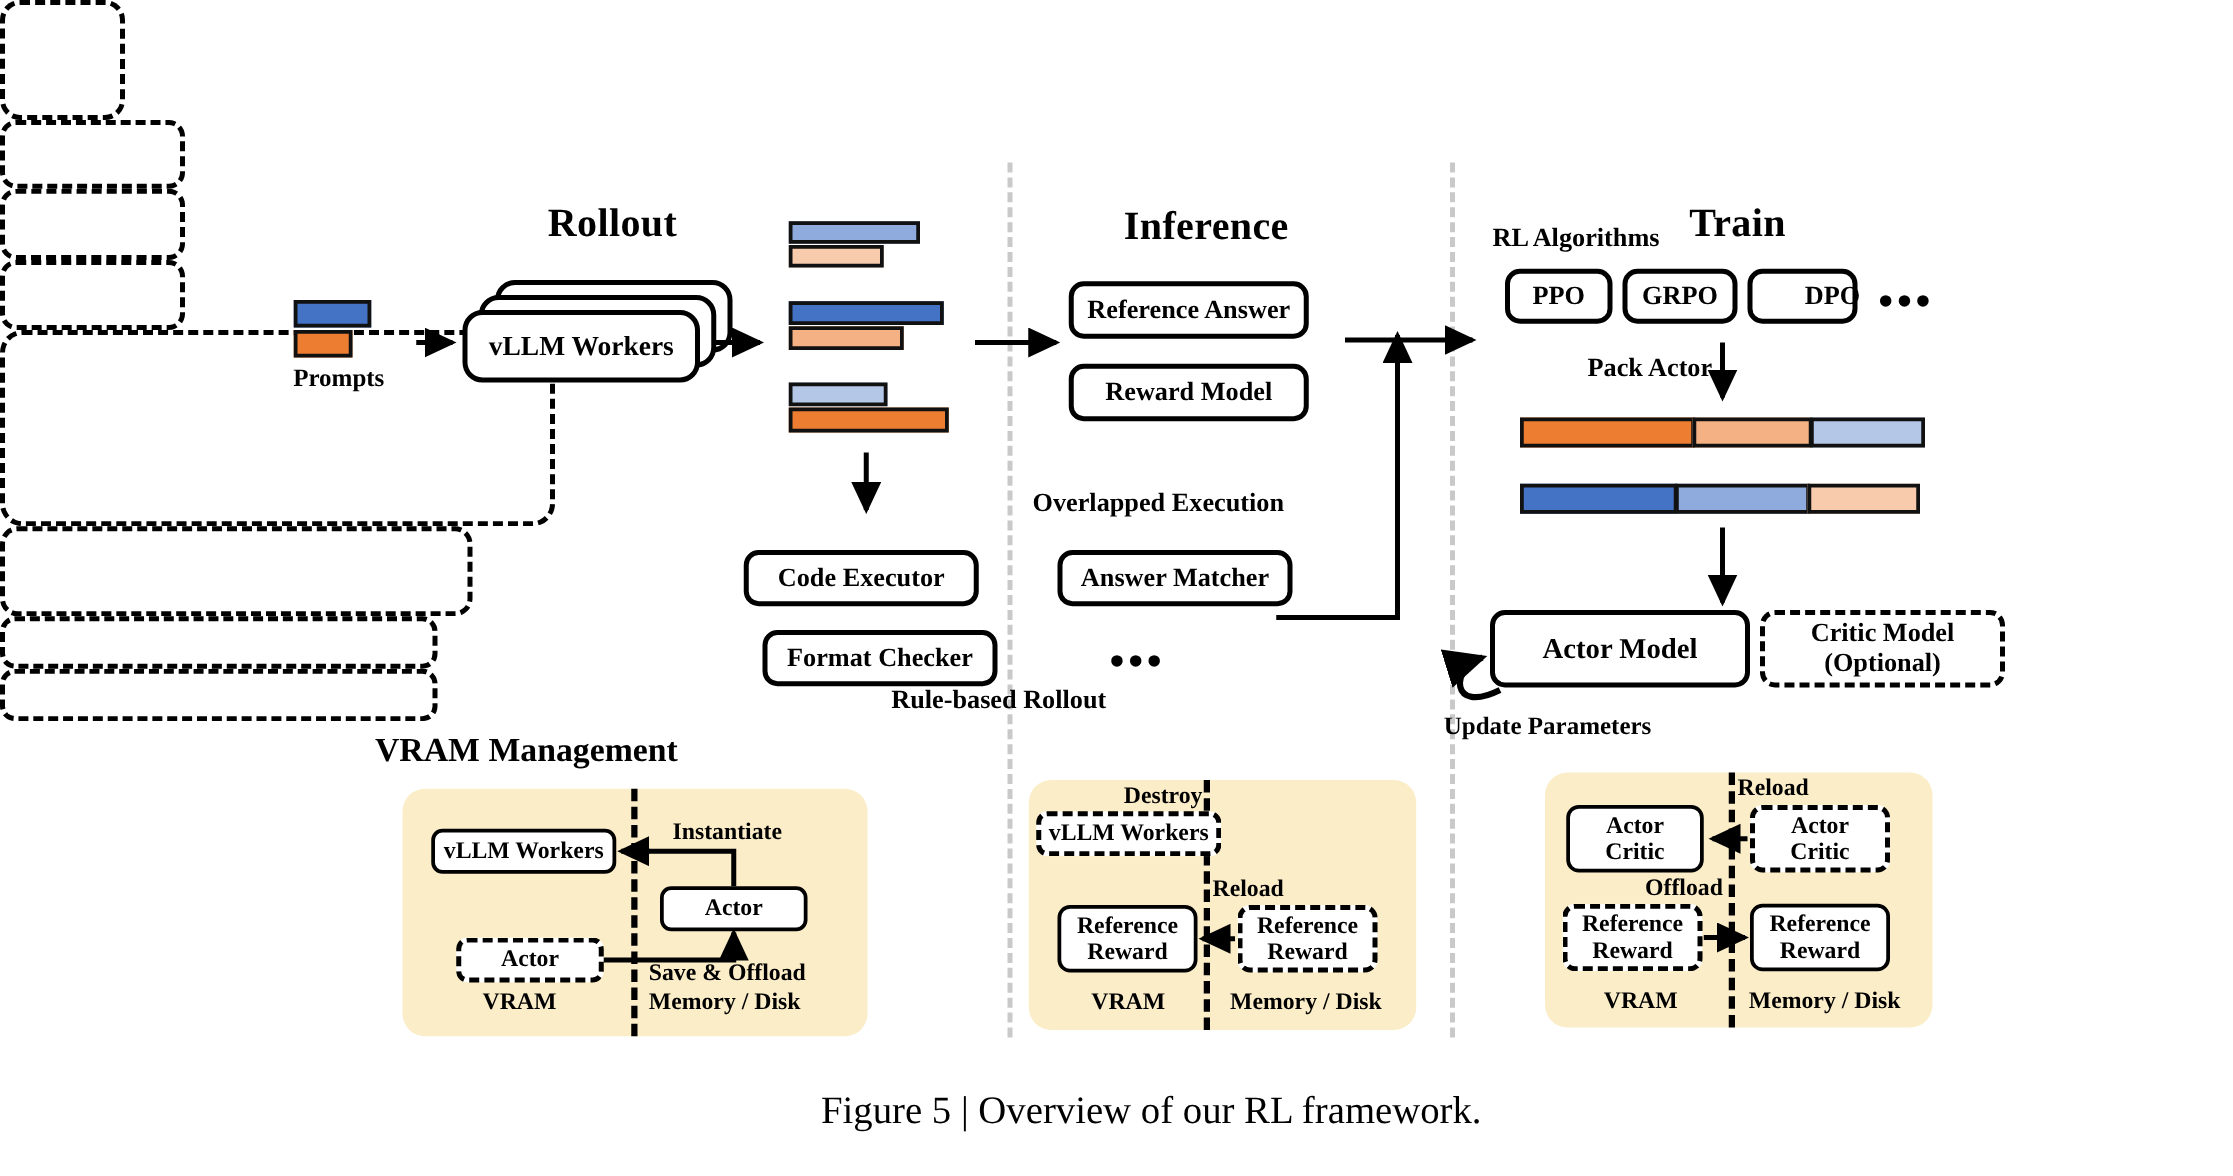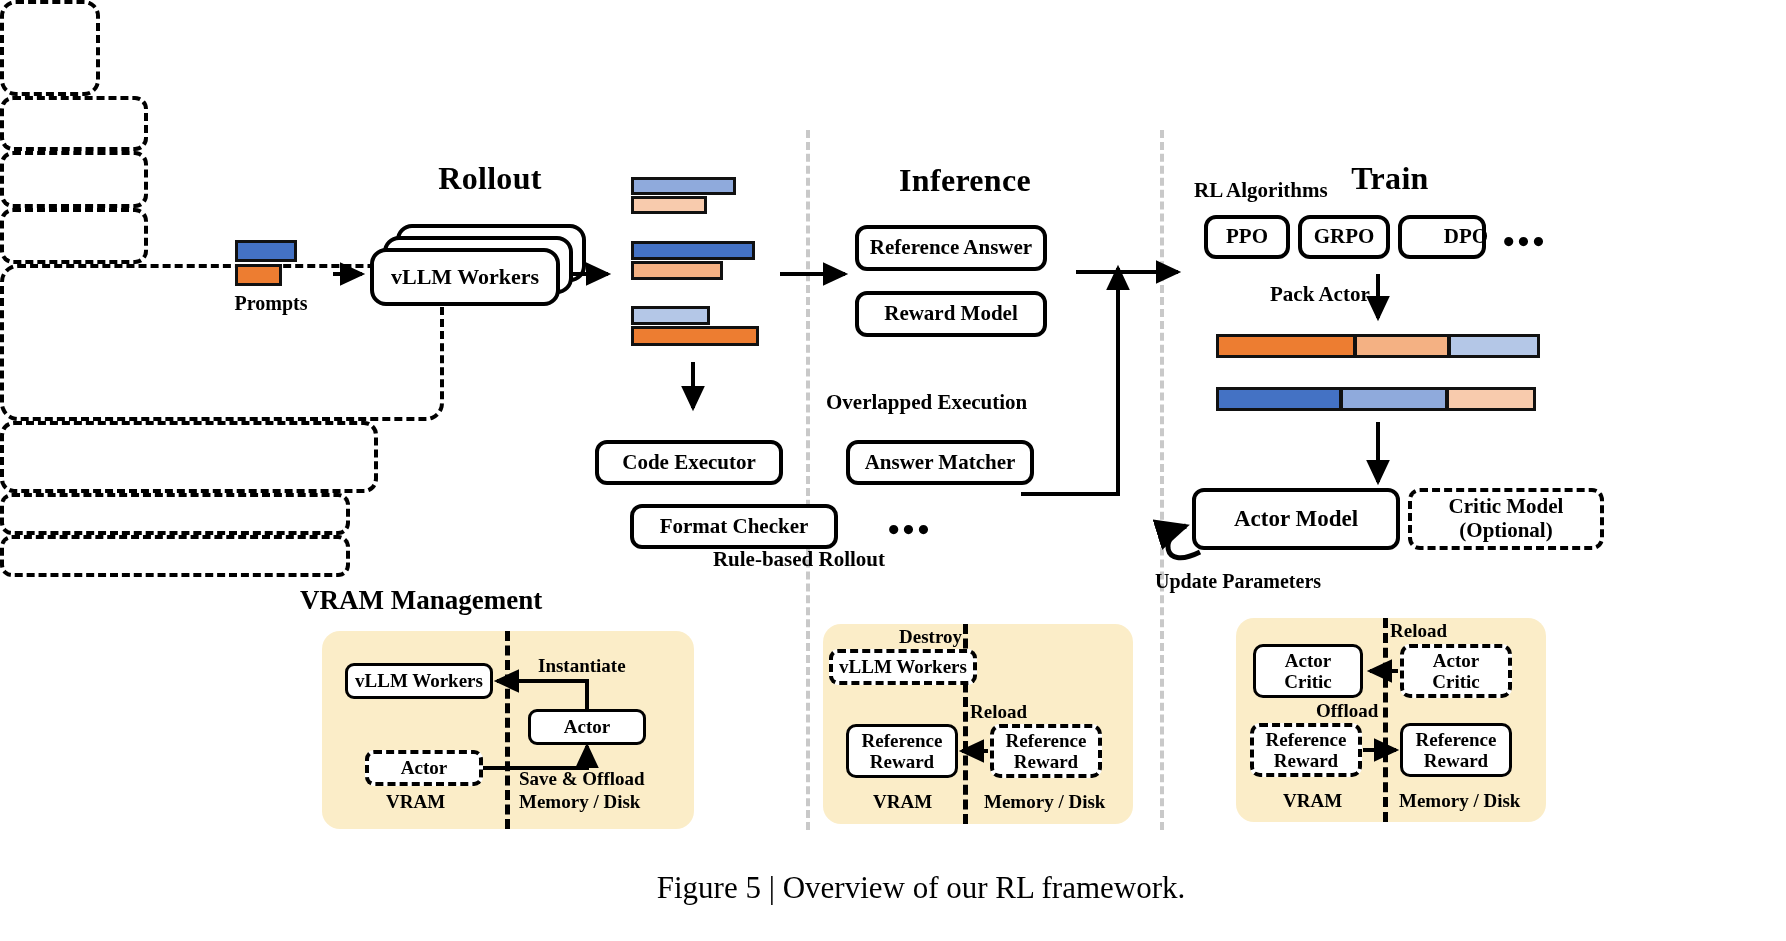--- a/index.html
+++ b/index.html
@@ -102,21 +102,21 @@
 <div class="group-dashed" style="left:577px;top:415px;width:444px;height:157px;border-radius:18px;"></div>
 <div class="abs bold" style="left:826px;top:390px;font-size:21px;">Overlapped Execution</div>
 <div class="abs bold" style="left:577px;top:547px;width:444px;text-align:center;font-size:21px;">Rule-based Rollout</div>
 
 <div class="node abs" style="left:595px;top:440px;width:188px;height:45px;font-size:21px;">
   <span>Code Executor</span>
 </div>
 <div class="node abs" style="left:815px;top:440px;width:188px;height:45px;font-size:21px;margin-left:31px;">
   <span>Answer Matcher</span>
 </div>
-<div class="node abs" style="left:630px;top:504px;width:208px;height:45px;font-size:21px;">
+<div class="node abs" style="left:610px;top:504px;width:188px;height:45px;font-size:21px;">
   <span>Format Checker</span>
 </div>
 <div class="dots abs" style="left:870px;top:513px;width:80px;text-align:center;">•••</div>
 
 <div class="node abs" style="left:855px;top:225px;width:192px;height:46px;font-size:21px;">
   <span>Reference Answer</span>
 </div>
 <div class="node abs" style="left:855px;top:291px;width:192px;height:46px;font-size:21px;">
   <span>Reward Model</span>
 </div>

